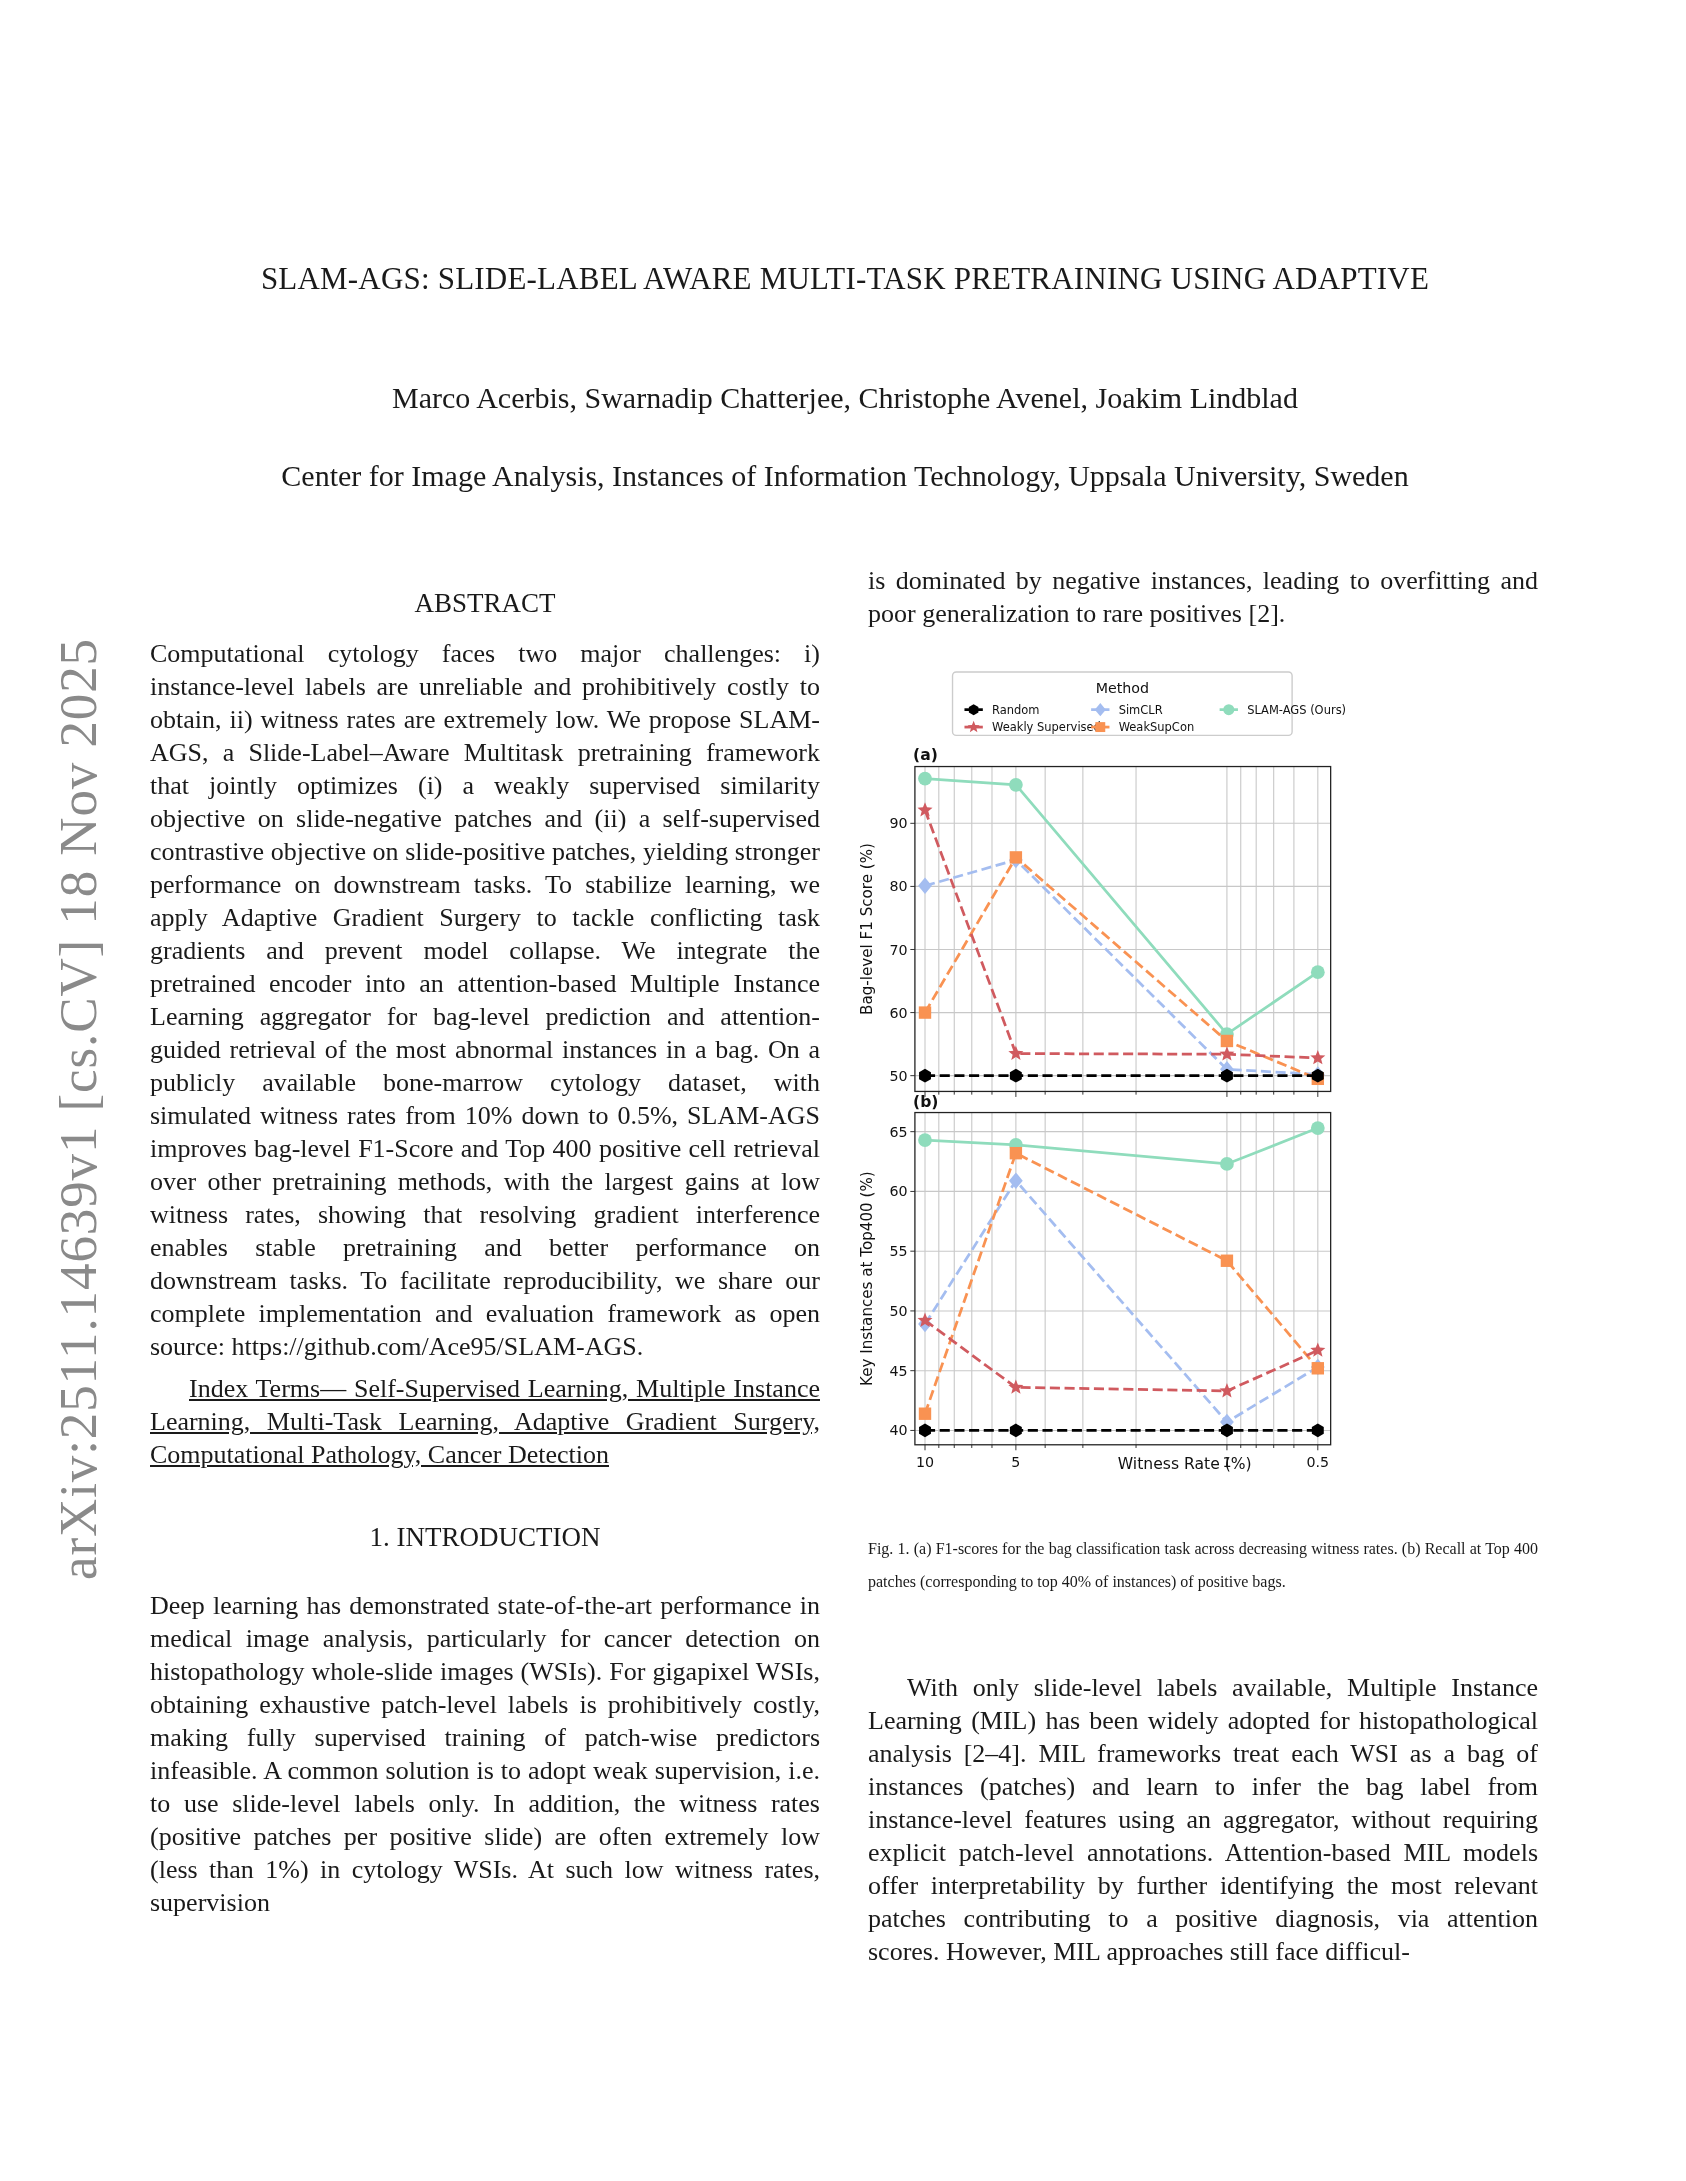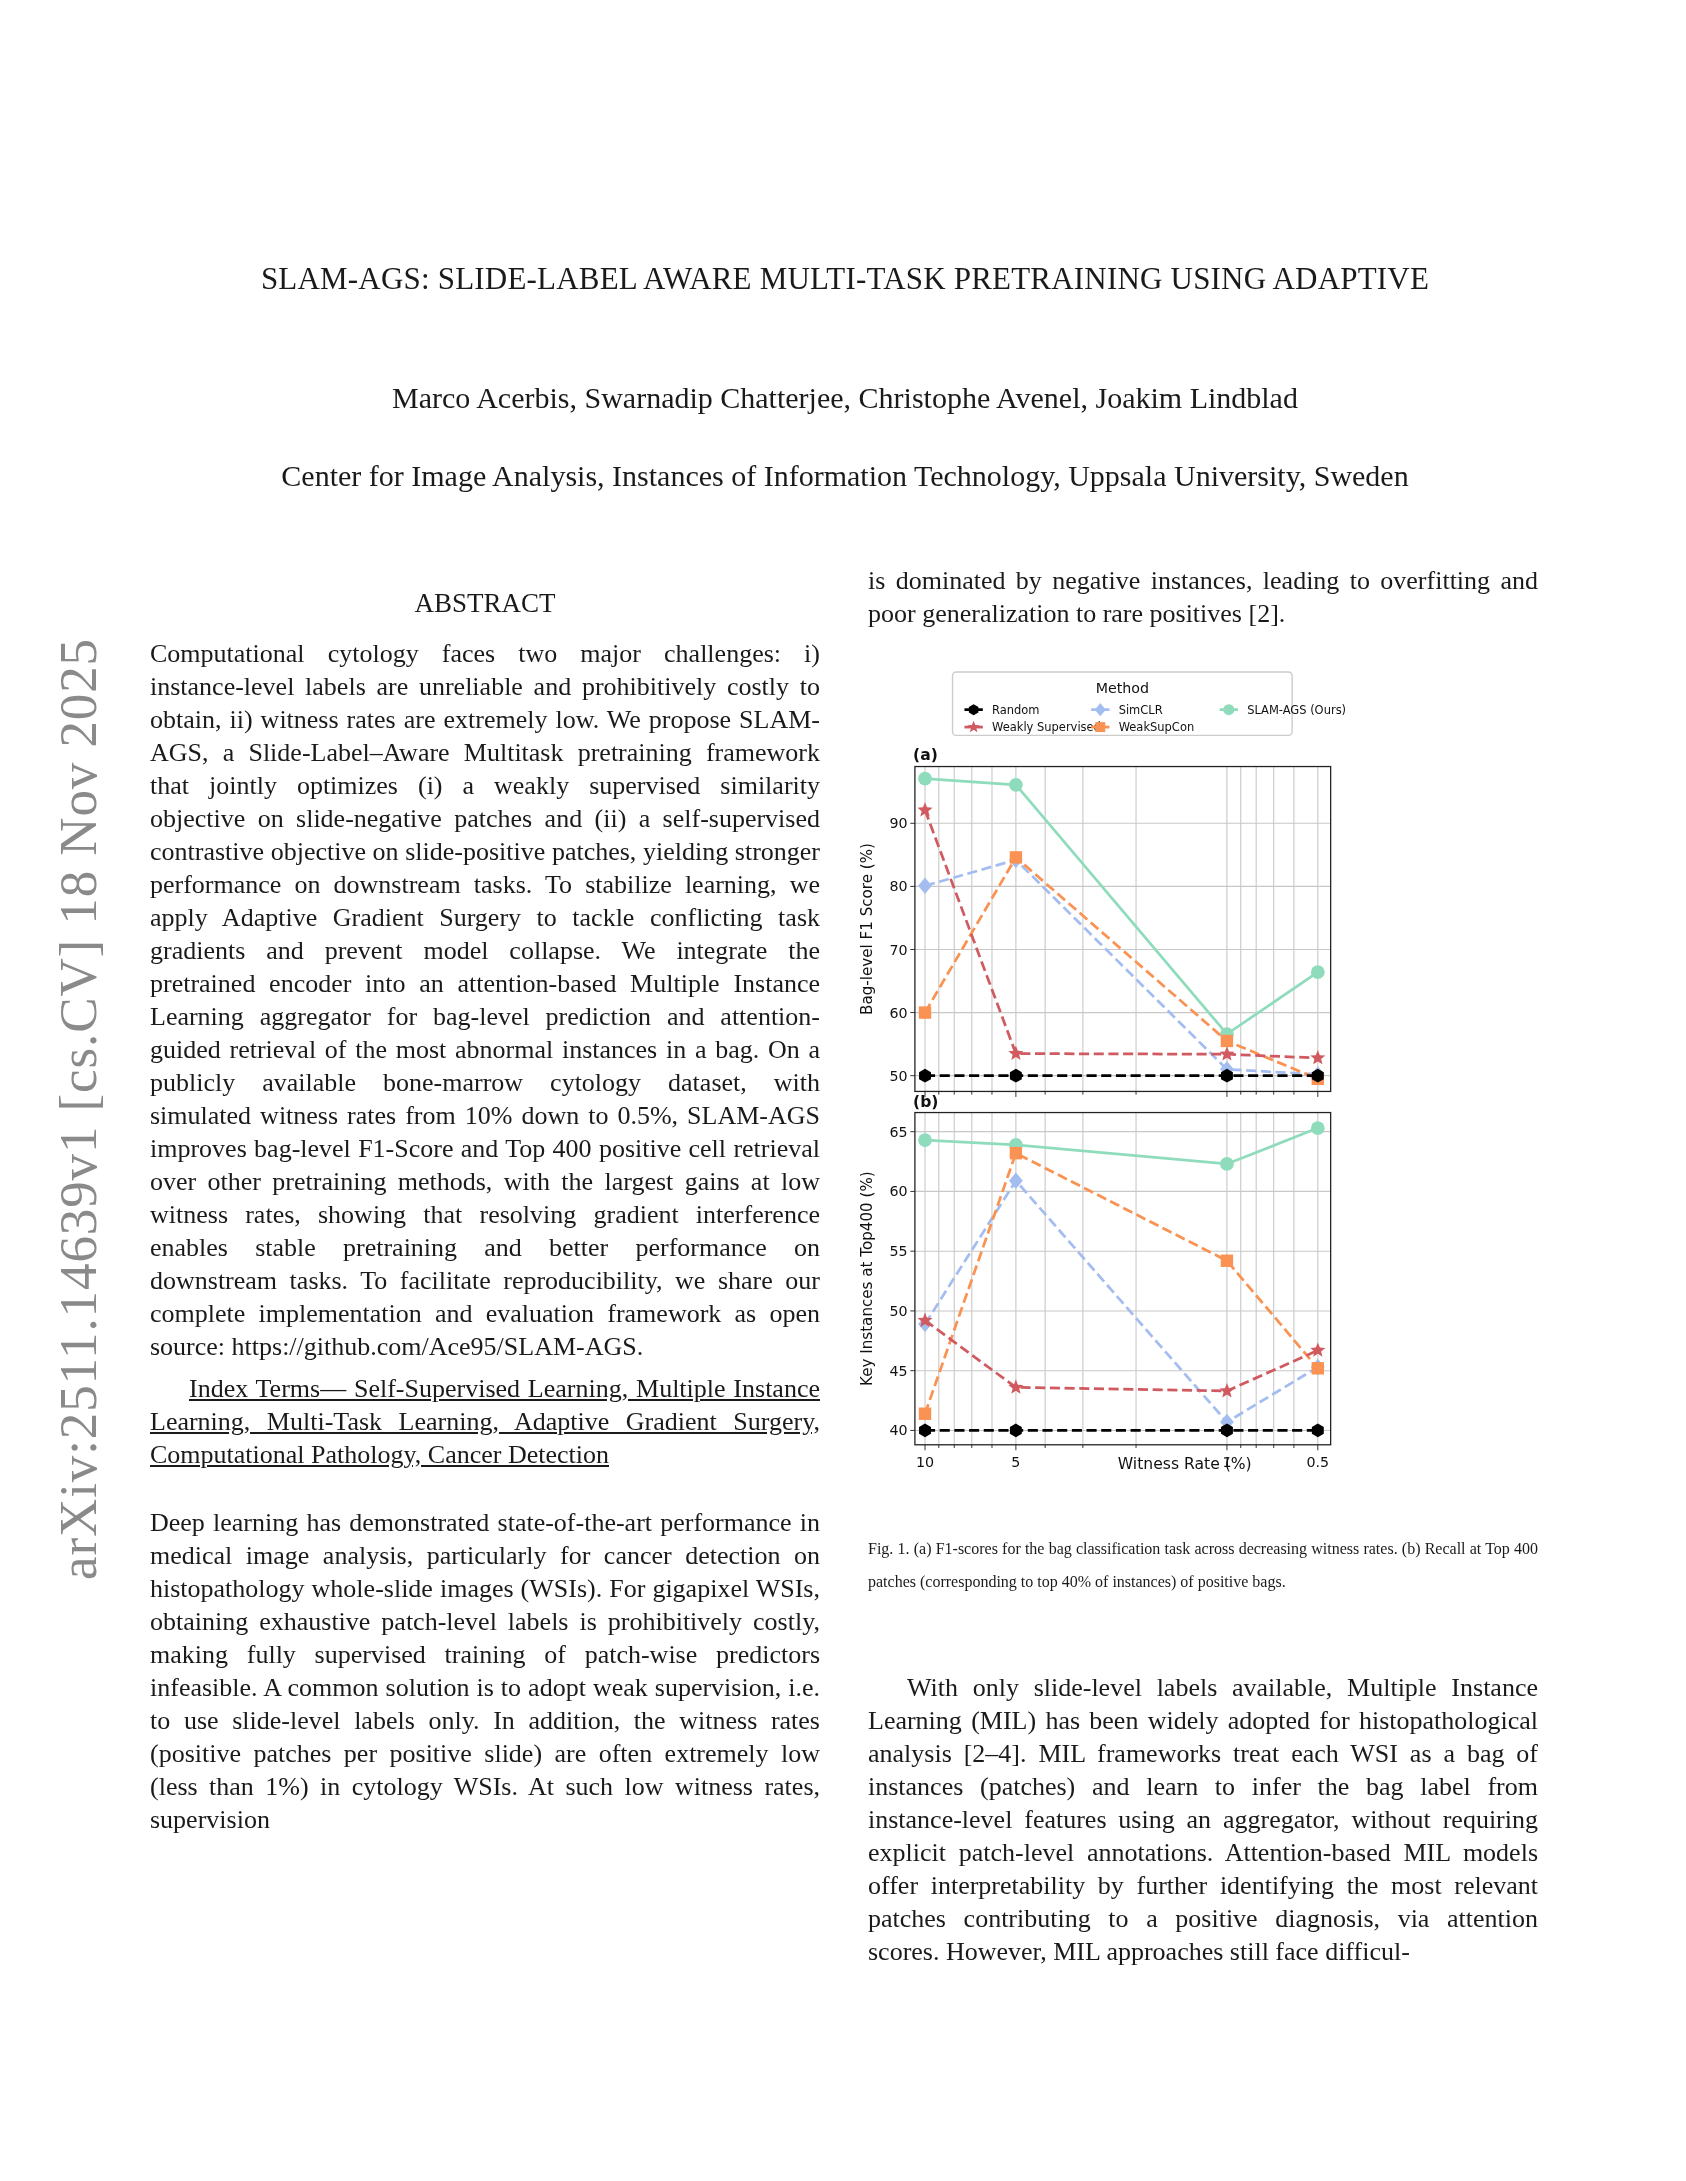--- a/index.html
+++ b/index.html
@@ -29,20 +29,21 @@
 <div class="abs title">
   <div>SLAM-AGS: SLIDE-LABEL AWARE MULTI-TASK PRETRAINING USING ADAPTIVE</div>
 </div>
 <div class="abs authors">Marco Acerbis, Swarnadip Chatterjee, Christophe Avenel, Joakim Lindblad</div>
 <div class="abs affil">Center for Image Analysis, Instances of Information Technology, Uppsala University, Sweden</div>
 
 <div class="abs col colL" style="top:558px;margin-top:29px;">
   <div class="heading">ABSTRACT</div>
   <p style="margin-top:16.5px;">Computational cytology faces two major challenges: i) instance-level labels are unreliable and prohibitively costly to obtain, ii) witness rates are extremely low. We propose SLAM-AGS, a Slide-Label–Aware Multitask pretraining framework that jointly optimizes (i) a weakly supervised similarity objective on slide-negative patches and (ii) a self-supervised contrastive objective on slide-positive patches, yielding stronger performance on down­stream tasks. To stabilize learning, we apply Adaptive Gradient Surgery to tackle conflicting task gradients and prevent model collapse. We integrate the pretrained en­coder into an attention-based Multiple Instance Learning aggregator for bag-level prediction and attention-guided retrieval of the most abnormal instances in a bag. On a publicly available bone-marrow cytology dataset, with simulated witness rates from 10% down to 0.5%, SLAM-AGS improves bag-level F1-Score and Top 400 posi­tive cell retrieval over other pretraining methods, with the largest gains at low witness rates, showing that resolving gradient interference enables stable pretrain­ing and better performance on downstream tasks. To facilitate reproducibility, we share our complete imple­mentation and evaluation framework as open source: https://github.com/Ace95/SLAM-AGS.</p>
   <p class="indent" style="margin-top:9.2px;text-decoration:underline;">Index Terms— Self-Supervised Learning, Multiple Instance Learning, Multi-Task Learning, Adaptive Gra­dient Surgery, Computational Pathology, Cancer Detec­tion</p>
+  <div class="heading" style="margin-top:50px;">1.  INTRODUCTION</div>
   <p style="margin-top:35px;">Deep learning has demonstrated state-of-the-art perfor­mance in medical image analysis, particularly for cancer detection on histopathology whole-slide images (WSIs). For gigapixel WSIs, obtaining exhaustive patch-level la­bels is prohibitively costly, making fully supervised train­ing of patch-wise predictors infeasible. A common solu­tion is to adopt weak supervision, i.e. to use slide-level la­bels only. In addition, the witness rates (positive patches per positive slide) are often extremely low (less than 1%) in cytology WSIs. At such low witness rates, supervision</p>
 </div>
 
 <div class="abs col colR" style="top:564px;">is dominated by negative instances, leading to overfitting and poor generalization to rare positives [2].</div>
 
 <svg class="abs" style="left:854px; top:661px;" width="689" height="826" viewBox="0 0 750 900" id="fig">
 
   <g>
     <rect x="107" y="12" width="370" height="69" rx="4" fill="#fff" stroke="#cccccc" stroke-width="1.5"></rect>
     <text x="292" y="35" text-anchor="middle" font-size="15.5" fill="#111">Method</text>

